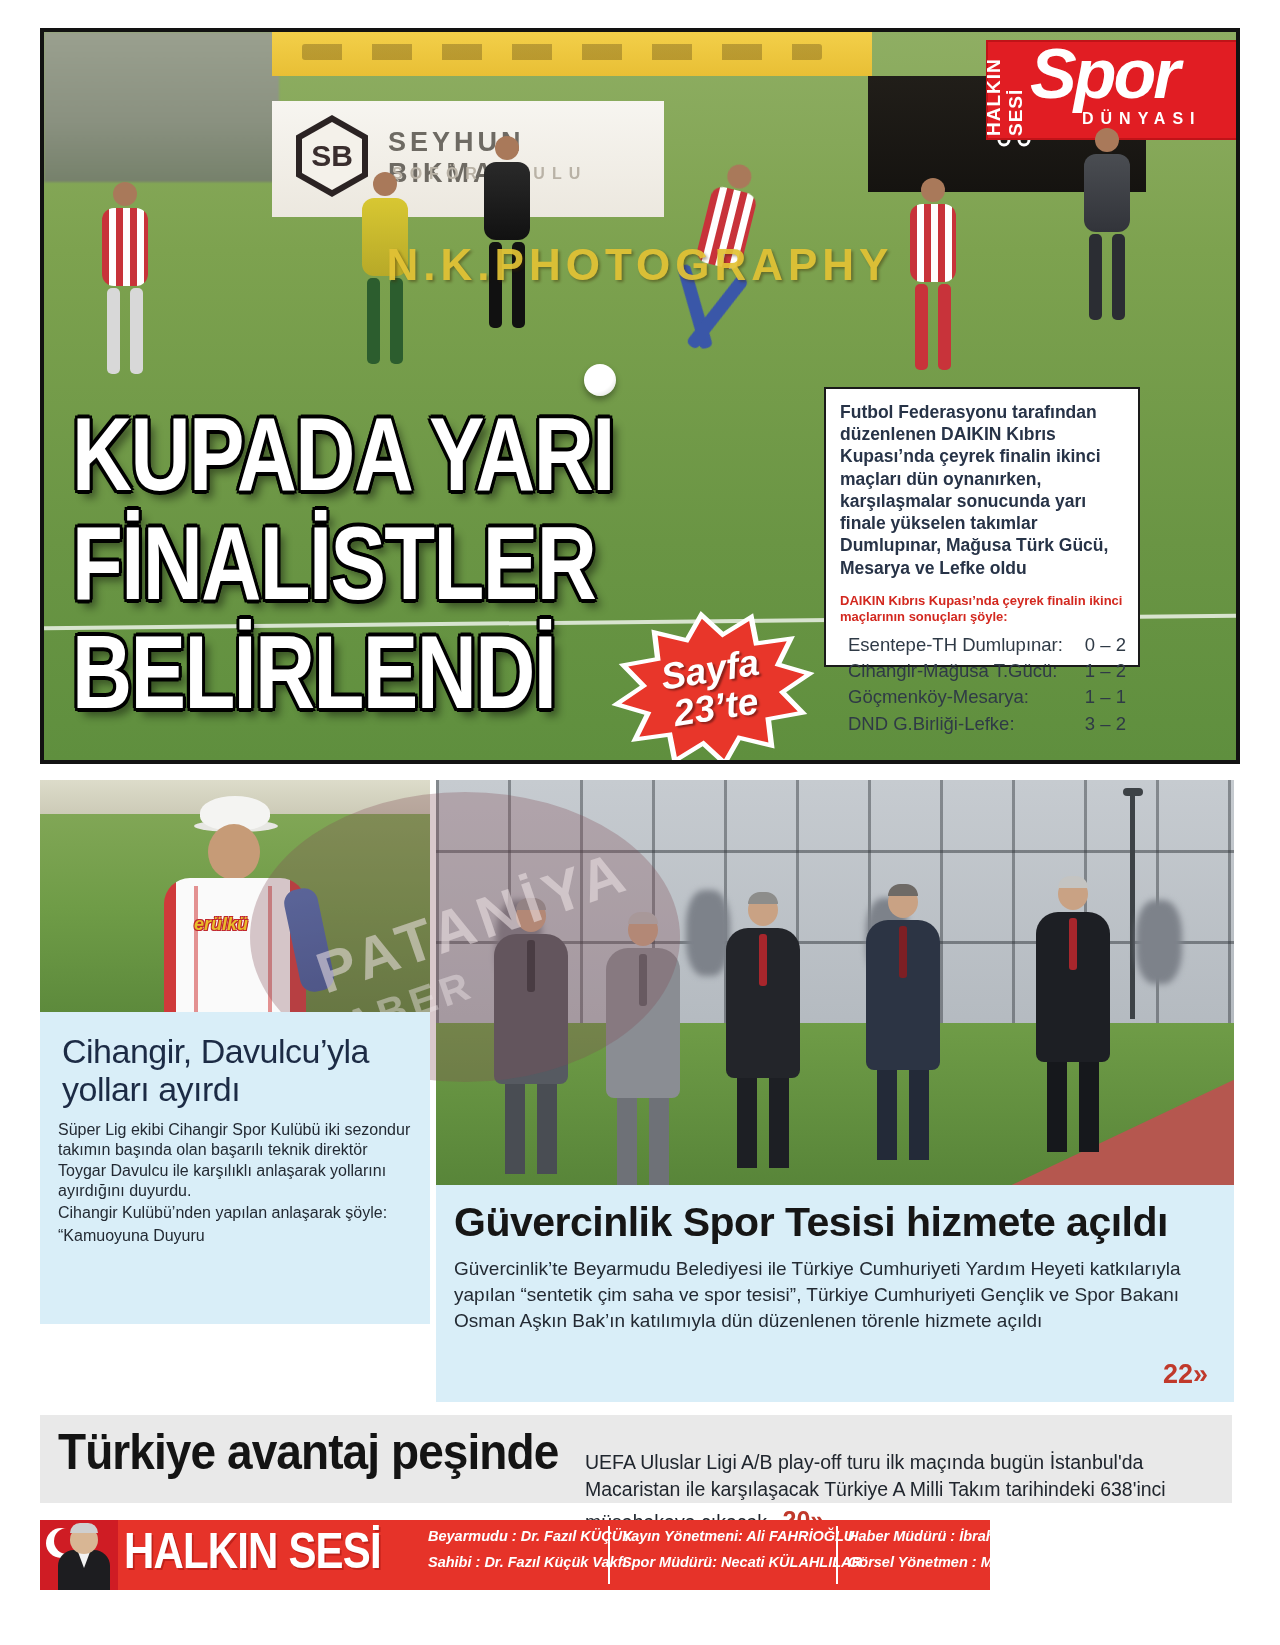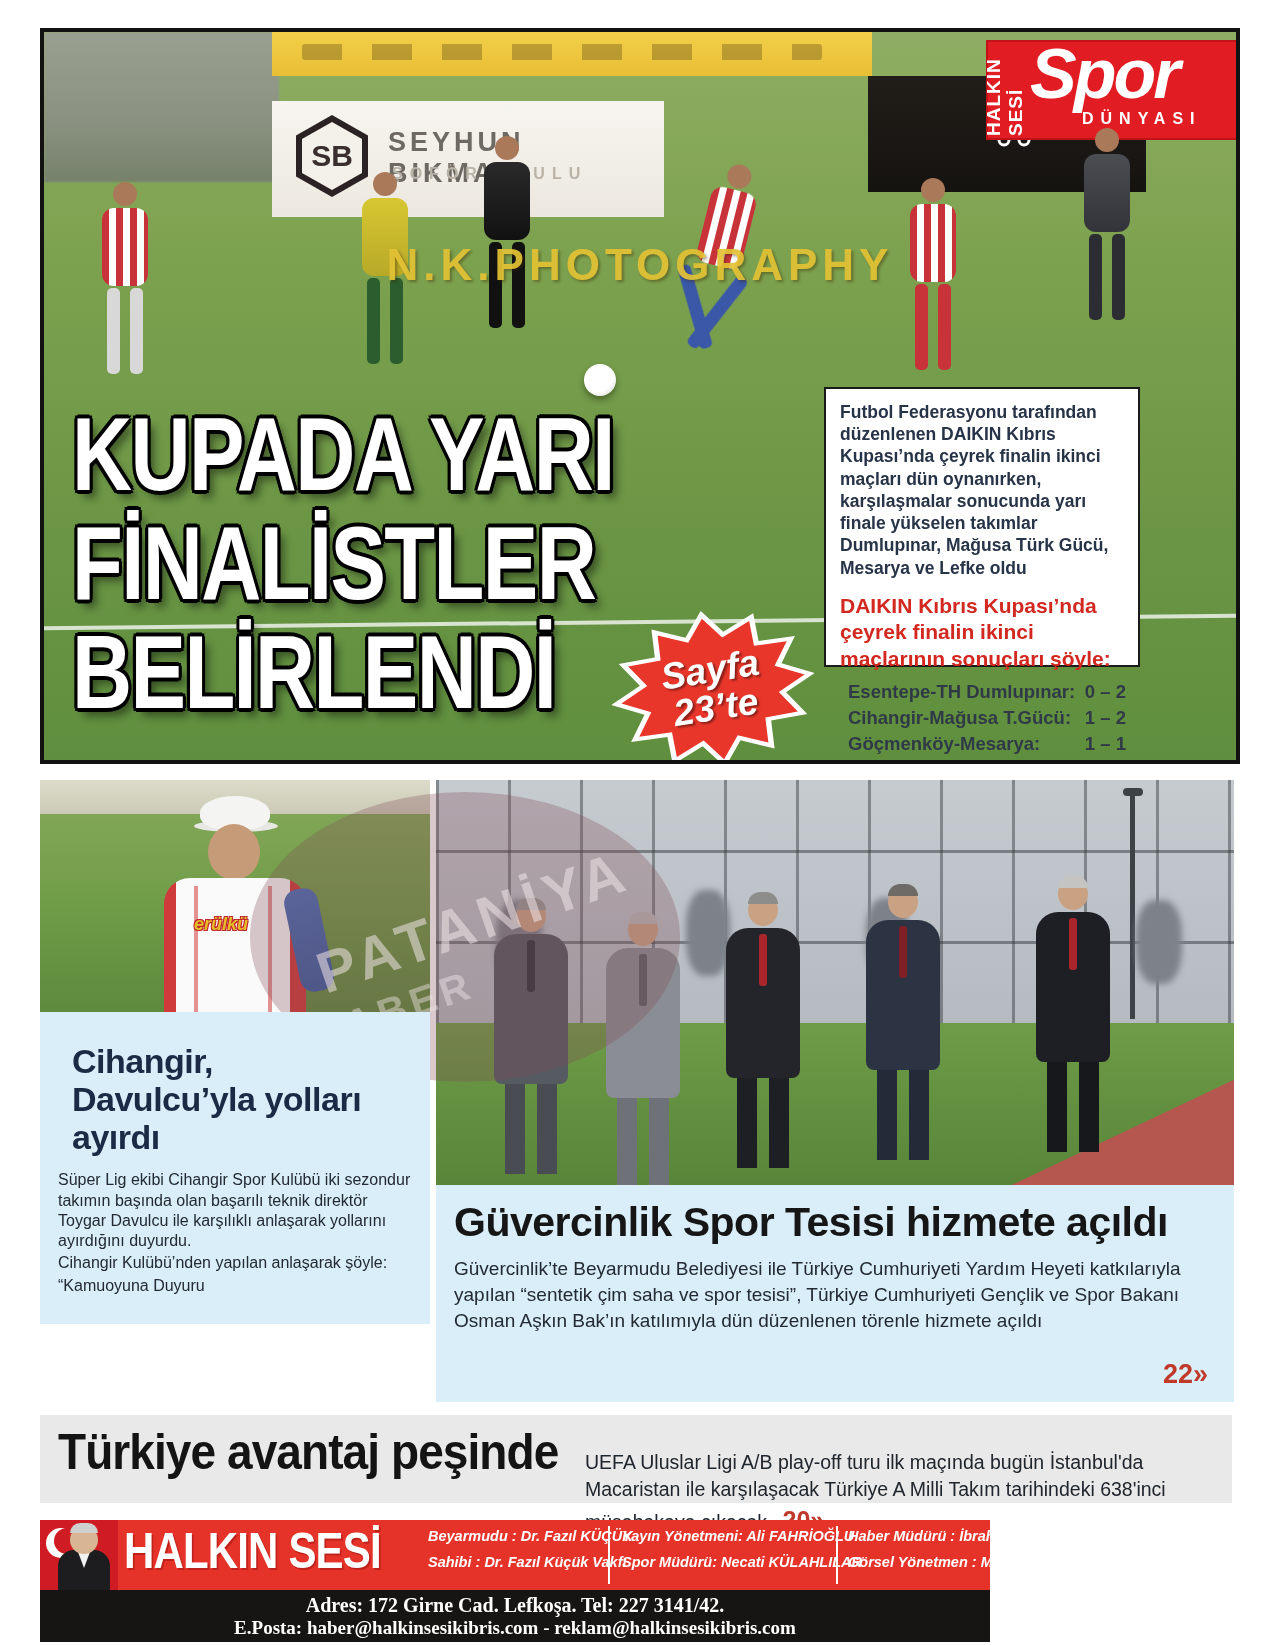--- a/index.html
+++ b/index.html
@@ -63,43 +63,43 @@
         clip-path:polygon(100% 50%,84.8% 59.3%,93.3% 75%,75.5% 75.5%,75% 93.3%,59.3% 84.8%,50% 100%,40.7% 84.8%,25% 93.3%,24.5% 75.5%,6.7% 75%,15.2% 59.3%,0% 50%,15.2% 40.7%,6.7% 25%,24.5% 24.5%,25% 6.7%,40.7% 15.2%,50% 0%,59.3% 15.2%,75% 6.7%,75.5% 24.5%,93.3% 25%,84.8% 40.7%);}
   .burst .star-inner{position:absolute;left:5%;top:5%;width:90%;height:90%;background:#e8362a;
         clip-path:polygon(100% 50%,84.8% 59.3%,93.3% 75%,75.5% 75.5%,75% 93.3%,59.3% 84.8%,50% 100%,40.7% 84.8%,25% 93.3%,24.5% 75.5%,6.7% 75%,15.2% 59.3%,0% 50%,15.2% 40.7%,6.7% 25%,24.5% 24.5%,25% 6.7%,40.7% 15.2%,50% 0%,59.3% 15.2%,75% 6.7%,75.5% 24.5%,93.3% 25%,84.8% 40.7%);}
   .burst-text{position:absolute;inset:0;display:flex;flex-direction:column;align-items:center;justify-content:center;
         color:#fff;font-weight:900;font-style:italic;font-size:37px;line-height:1.02;text-shadow:2px 2px 2px rgba(0,0,0,.4);}
 
   
   .info-box{position:absolute;left:780px;top:355px;width:316px;height:280px;background:#ffffff;
         border:2px solid #1a1a1a;padding:12px 12px 8px 14px;box-sizing:border-box;}
   .info-lead{font-size:17.5px;font-weight:700;color:#273347;line-height:1.27;margin:0;}
-  .info-red{font-size:21px;font-weight:700;color:#d3281f;line-height:1.27;margin:14px 0 6px;}
-  .result-row{display:flex;justify-content:space-between;font-size:18.5px;font-weight:700;color:#2f3a46;line-height:1.42;padding-left:8px;}
+  .info-red{font-size:13px;font-weight:700;color:#d3281f;line-height:1.27;margin:14px 0 6px;}
+  .result-row{display:flex;justify-content:space-between;font-size:18.5px;font-weight:400;color:#2f3a46;line-height:1.42;padding-left:8px;}
 
   
   .left-photo{position:absolute;left:40px;top:780px;width:390px;height:232px;overflow:hidden;
         background:linear-gradient(180deg,#87aa5b 0%,#6f9c47 55%,#5d8a3c 100%);}
   .left-photo .adboard{position:absolute;left:0;top:0;width:100%;height:34px;
         background:linear-gradient(180deg,#e6e1d6,#d5cfc2);opacity:.9;}
   .coach{position:absolute;left:96px;top:16px;width:200px;height:216px;}
   .coach .cap{position:absolute;left:64px;top:0;width:70px;height:34px;border-radius:50% 50% 40% 40%;background:#f4f4f2;}
   .coach .brim{position:absolute;left:58px;top:24px;width:84px;height:12px;border-radius:50%;background:#e7e7e3;}
   .coach .face{position:absolute;left:72px;top:28px;width:52px;height:56px;border-radius:50%;background:#c69b77;}
   .coach .torso{position:absolute;left:28px;top:82px;width:142px;height:134px;border-radius:26px 26px 0 0;
         background:linear-gradient(90deg,#cf3a3a 0 12px,#fafafa 12px 126px,#cf3a3a 126px 142px);}
   .coach .stripe{position:absolute;top:90px;width:4px;height:126px;background:rgba(207,58,58,.55);}
   .coach .arm-blue{position:absolute;left:156px;top:92px;width:34px;height:104px;border-radius:14px;
         background:linear-gradient(180deg,#4a6fb5,#3b5c9e);transform:rotate(-12deg);}
   .jersey-text{position:absolute;left:58px;top:118px;font-size:18px;font-weight:900;font-style:italic;color:#e8bc2a;
         text-shadow:1px 1px 0 #c0262c,-1px 1px 0 #c0262c,1px -1px 0 #c0262c,-1px -1px 0 #c0262c;}
 
   .left-box{position:absolute;left:40px;top:1012px;width:390px;height:312px;background:#d9eef8;z-index:6;
         padding:16px 18px;box-sizing:border-box;}
-  .left-head{font-size:34px;font-weight:700;color:#1c2b45;line-height:1.12;letter-spacing:-.5px;margin:14px;}
+  .left-head{font-size:34px;font-weight:400;color:#1c2b45;line-height:1.12;letter-spacing:-.5px;margin:4px;}
   .left-body p{font-size:16px;color:#232a33;line-height:1.27;margin:0 0 2px;}
   .left-body{margin-top:12px;}
 
   .right-photo{position:absolute;left:436px;top:780px;width:798px;height:405px;overflow:hidden;background:#b8bec4;}
   .fence{position:absolute;left:0;top:0;width:100%;height:62%;
         background:linear-gradient(180deg,#c6cbd0 0%,#b4bac0 100%);}
   .fence::before{content:"";position:absolute;inset:0;
         background:repeating-linear-gradient(90deg,rgba(50,55,60,.45) 0 3px,transparent 3px 72px);}
   .fence::after{content:"";position:absolute;inset:0;
         background:linear-gradient(180deg,transparent 28%,rgba(50,55,60,.5) 28%,rgba(50,55,60,.5) 29%,transparent 29%,transparent 64%,rgba(50,55,60,.5) 64%,rgba(50,55,60,.5) 65.5%,transparent 65.5%);}
@@ -419,19 +419,15 @@
       <div>Yayın Yönetmeni: Ali FAHRİOĞLU</div>
       <div>Spor Müdürü: Necati KÜLAHLILAR</div>
     </div>
     <div class="foot-divider" style="left:796px;"></div>
     <div class="foot-col" style="left:808px;">
       <div>Haber Müdürü : İbrahim DALOĞLU</div>
       <div>Görsel Yönetmen : Murat AĞABİĞİM</div>
     </div>
   </div>
 
-  <div class="foot-black">
-    <div class="l1">Adres: 172 Girne Cad. Lefkoşa.  Tel: 227 3141/42.</div>
-    <div class="l2">E.Posta: haber@halkinsesikibris.com - reklam@halkinsesikibris.com</div>
-  </div>
 
 
 </div>
 
 </body></html>

